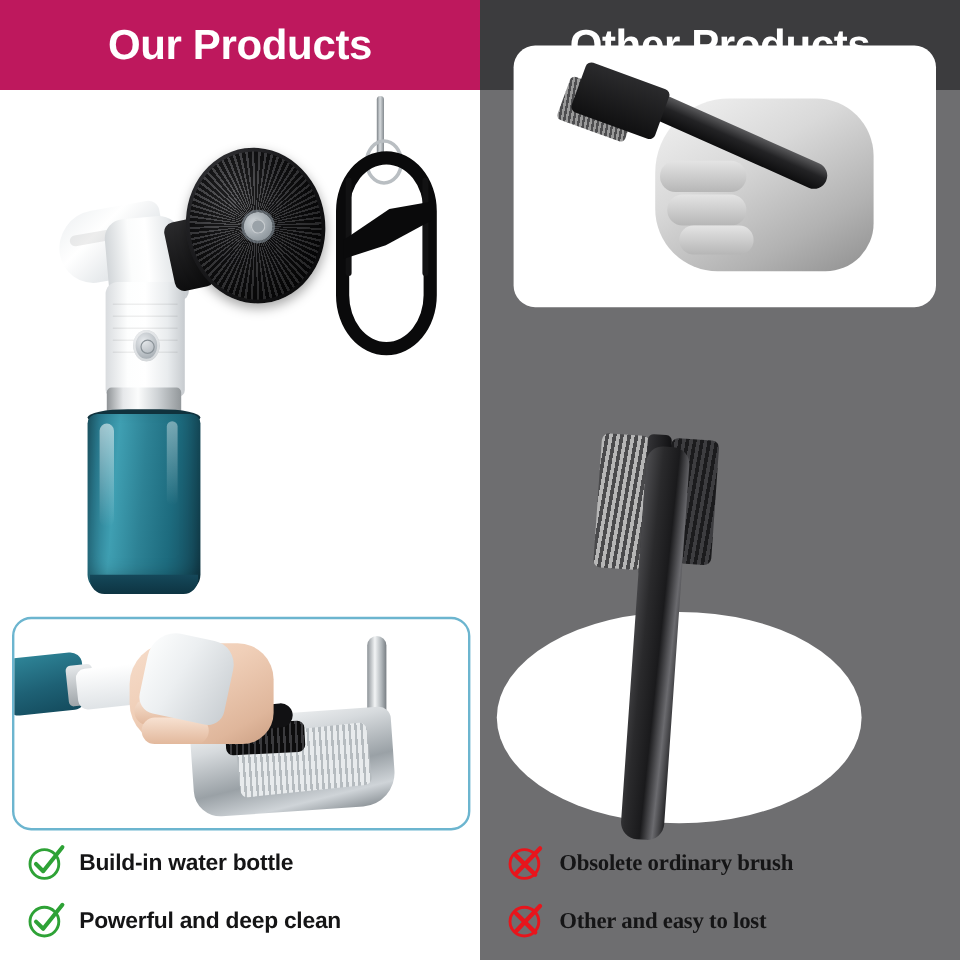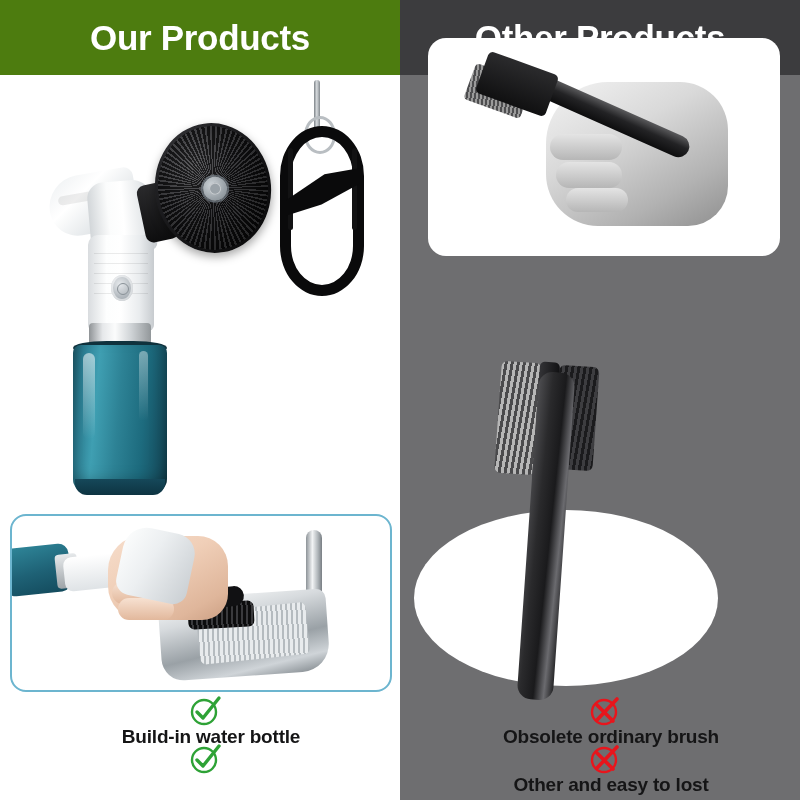--- a/index.html
+++ b/index.html
@@ -33,21 +33,21 @@
   
   .hdr {
     position: absolute;
     top: 0; left: 0;
     width: 400px;
     height: 75px;
     display: flex;
     align-items: center;
     justify-content: center;
   }
-  .hdr-left  { background: #4d7c0f; }
+  .hdr-left  { background: #be185d; }
   .hdr-right { background: #3c3c3e; }
   .hdr-title {
     color: #ffffff;
     font-size: 35px;
     font-weight: bold;
     letter-spacing: -0.3px;
     line-height: 1;
     white-space: nowrap;
   }
 
@@ -444,29 +444,28 @@
     transform: rotate(4deg);
   }
 
   
   .bullets {
     position: absolute;
     left: 0;
     width: 400px;
   }
   .bullets-left  { top: 695px; }
-  .bullets-right { top: 695px; }
+  .bullets-right { top: 695px; font-family: Liberation Serif, serif; }
 
   .bullet-row {
     display: flex;
     align-items: center;
     height: 48px;
     padding-left: 22px;
     box-sizing: border-box;
-    flex-direction: column;
   }
   .bullet-icon {
     width: 32px; height: 32px;
     flex: 0 0 32px;
     margin-right: 12px;
   }
   .bullet-icon svg { display: block; width: 32px; height: 32px; overflow: visible; }
   .bullet-text {
     font-size: 19px;
     font-weight: bold;
@@ -548,20 +547,21 @@
         <span class="bullet-text">Build-in water bottle</span>
       </div>
 
       <div class="bullet-row">
         <span class="bullet-icon">
           <svg viewBox="0 0 32 32">
             <circle cx="15" cy="17" r="12" fill="none" stroke="#2ea236" stroke-width="2.4"></circle>
             <path d="M8 17 L14 23 L30 3" fill="none" stroke="#2ea236" stroke-width="3.4" stroke-linecap="round" stroke-linejoin="round"></path>
           </svg>
         </span>
+        <span class="bullet-text">Powerful and deep clean</span>
       </div>
 
     </div>
   </div>
 
   <div class="panel panel-right">
 
     <div class="hdr hdr-right">
       <div class="hdr-title">Other Products</div>
     </div>

